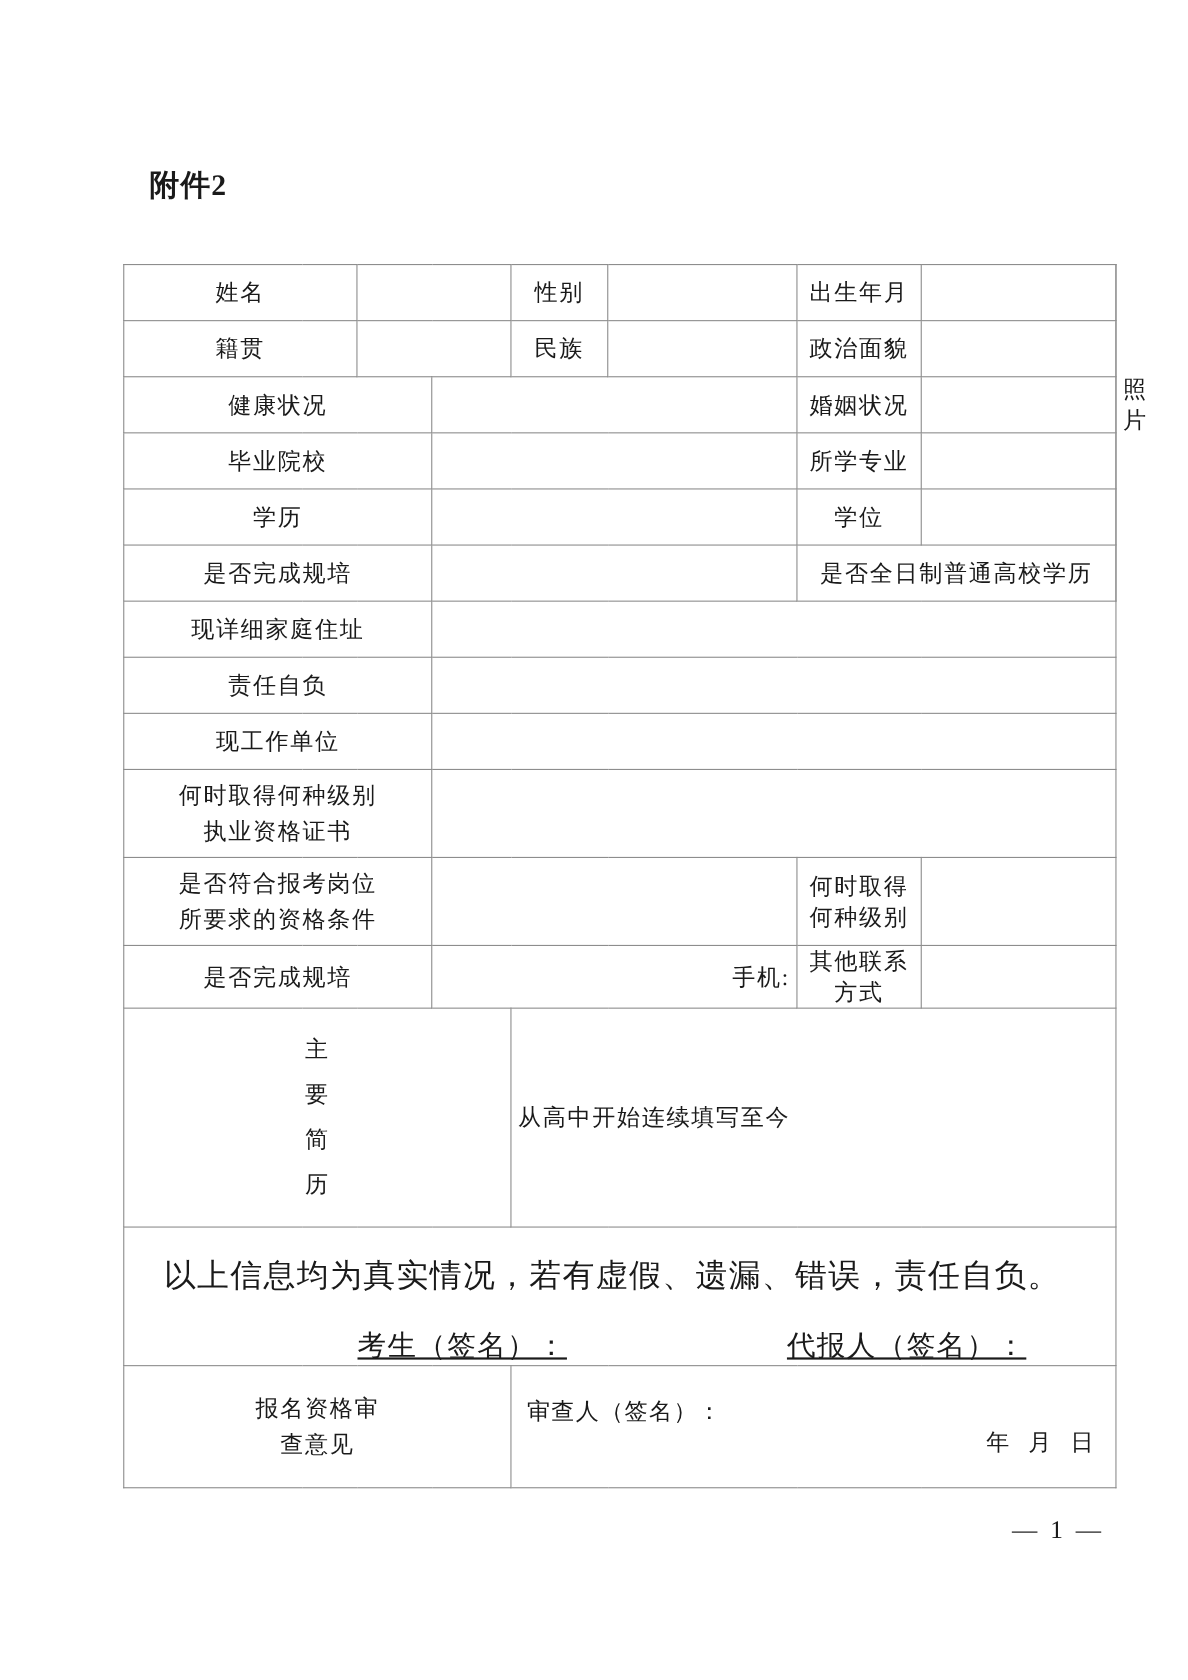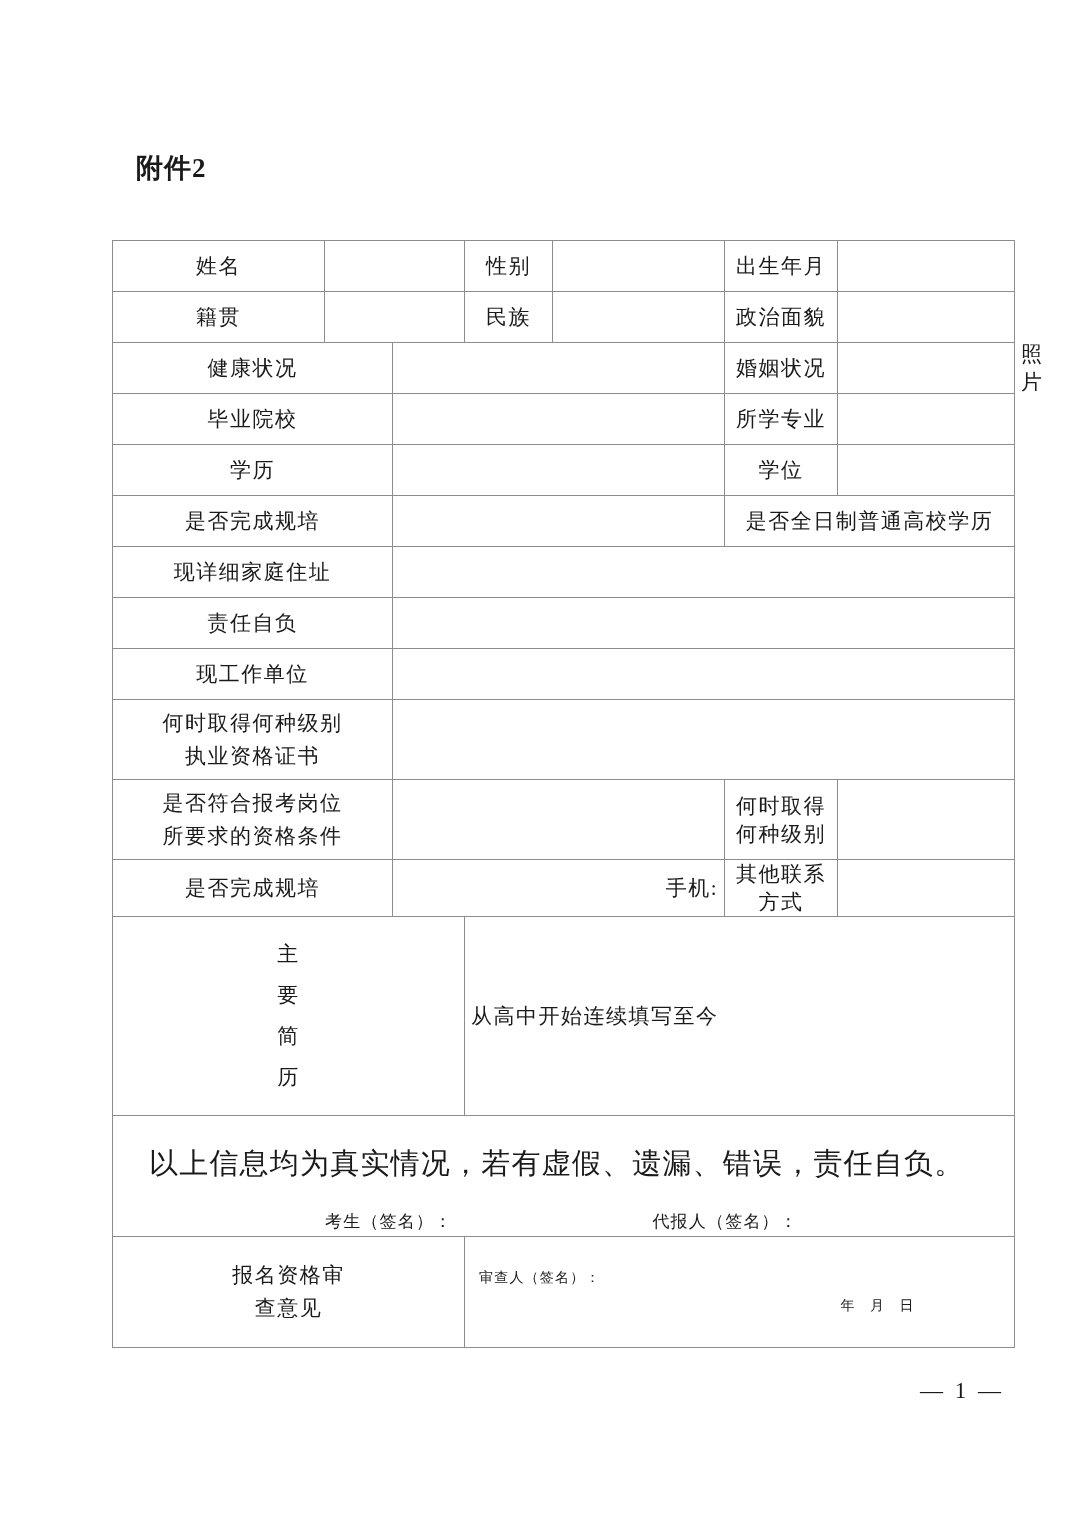--- a/index.html
+++ b/index.html
@@ -92,33 +92,34 @@
     vertical-align: top;
     padding: 0;
   }
   .decl-line1 {
     padding: 24px 0 0 30px;
     font-size: 29px;
     letter-spacing: 1.2px;
   }
   .decl-line2 {
     padding: 26px 0 0 0;
-    font-size: 17px;
+    font-size: 26px;
     letter-spacing: 1.2px;
     display: flex;
+    text-decoration: underline;
   }
   .decl-sign-a { margin-left: 206px; }
   .decl-sign-b { margin-left: 200px; }
   td.audit-body {
     vertical-align: bottom;
     padding: 0 0 14px 0;
   }
   .audit-line {
     display: flex;
-    font-size: 14px;
+    font-size: 21px;
     letter-spacing: 1.2px;
     padding-left: 8px;
   }
   .audit-date { margin-left: 240px; letter-spacing: 6px; margin-top: 28px; }
   .page-footer {
     position: absolute;
     left: 0;
     top: 1378px;
     width: 1004px;
     text-align: right;

